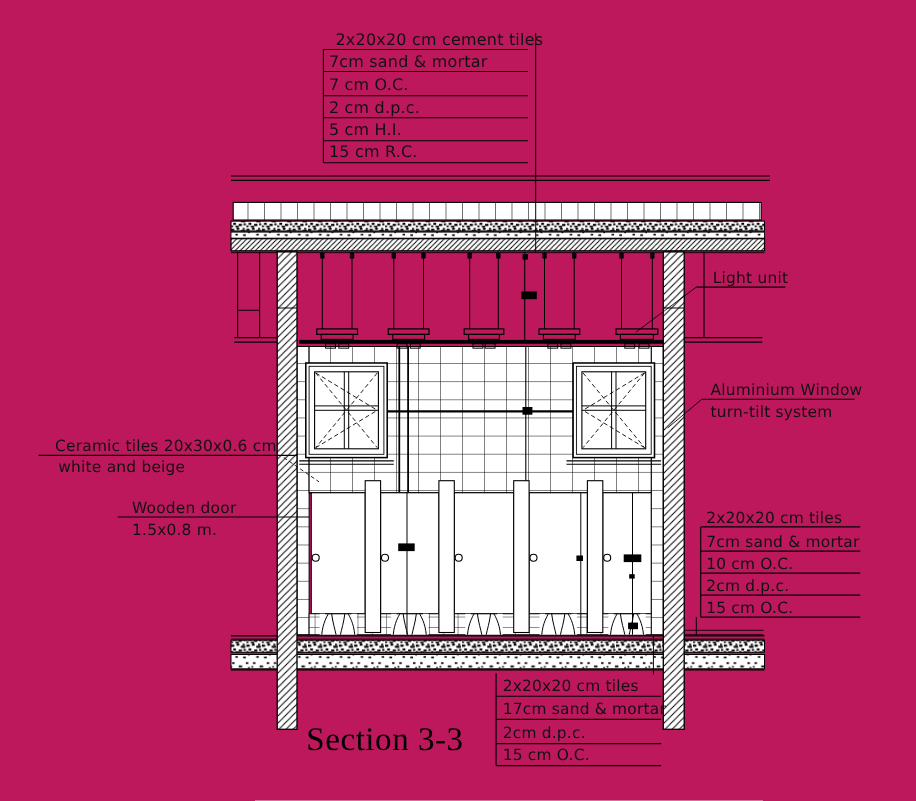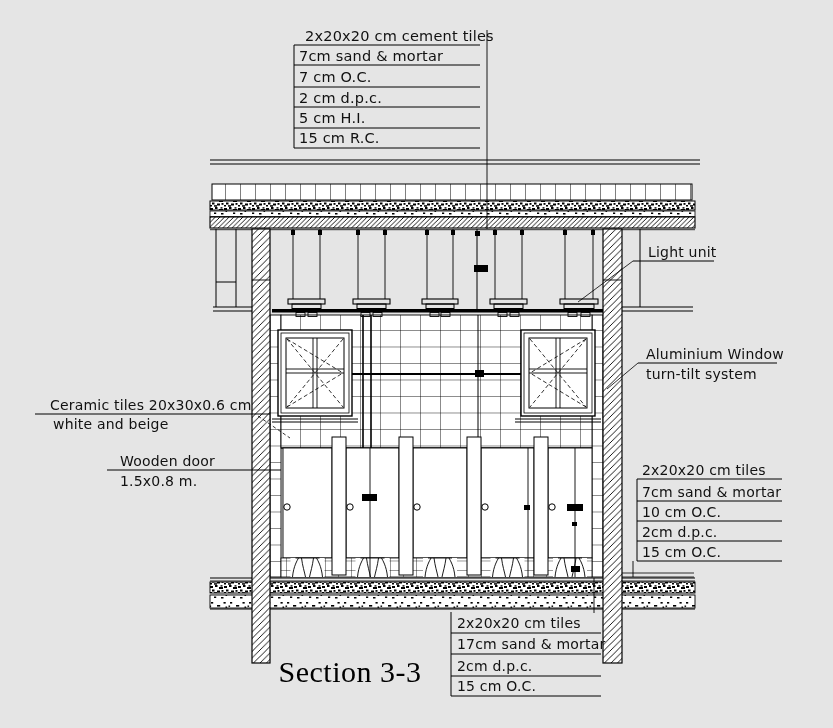--- a/index.html
+++ b/index.html
@@ -1,16 +1,16 @@
 <!DOCTYPE html>
 <html><head>
 <meta charset="utf-8">
 <style>
   html,body{margin:0;padding:0;background:#ffffff;}
-  #stage{position:relative;width:833px;height:728px;background:#e5e5e5;overflow:hidden;}
+  #stage{position:relative;width:833px;height:728px;background:#be185d;overflow:hidden;}
   svg{display:block;}
   text{font-family:"DejaVu Sans",sans-serif;fill:#111111;letter-spacing:0.2px;}
   text.lbl{font-size:14.5px;}
   text.lbl-sm{font-size:14px;}
   text.sheet-title{font-family:"Liberation Serif",serif;font-size:30px;fill:#000000;letter-spacing:0.5px;}
   .ink{stroke:#000000;fill:none;}
 </style>
 </head>
 <body>
 

